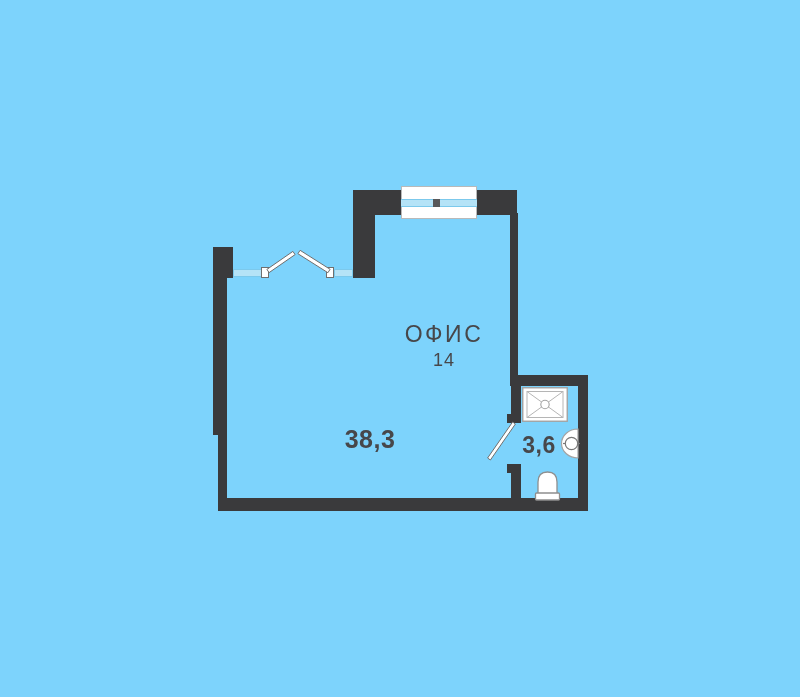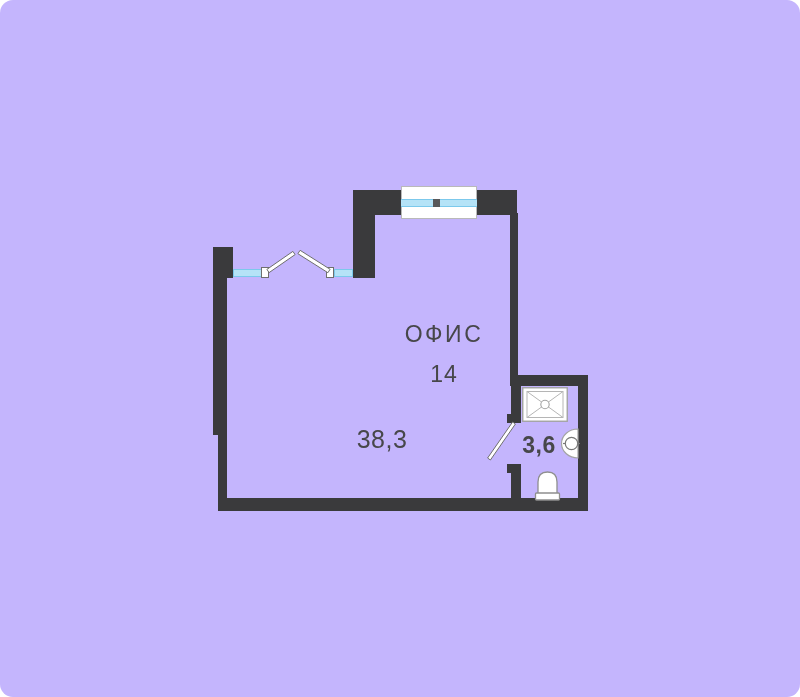--- a/index.html
+++ b/index.html
@@ -1,19 +1,18 @@
 <!DOCTYPE html>
 <html style="--wall: #3a3a3c; --glass-fill: #b5e3f7; --glass-edge: #7cc9ec; --fixture-line: #a3a3a3; --text: #47474a; --background: #ffffff;"><head>
 <meta charset="utf-8">
 <style>
   html,body{margin:0;padding:0;background:#fff;}
   .stage{
-    position:relative;width:800px;height:697px;background:#c4b5fd;overflow:hidden;
+    position:relative;width:800px;height:697px;background:#7dd3fc;overflow:hidden;
     font-family:"Liberation Sans", sans-serif;
-    border-radius:13px;
   }
   .wall{position:absolute;background:var(--wall,#3a3a3c);}
   .win-box{
     position:absolute;left:401px;top:186px;width:76px;height:33px;
     background:#fff;border:1.5px solid #b9b9b9;box-sizing:border-box;
   }
   .win-glass-band{
     position:absolute;left:401px;top:199px;width:76px;height:8px;box-sizing:border-box;
     background:var(--glass-fill,#b5e3f7);
     border-top:1.5px solid var(--glass-edge,#7cc9ec);
@@ -39,22 +38,22 @@
   svg.overlay{position:absolute;left:0;top:0;width:800px;height:697px;}
   .fx{fill:#fff;stroke:var(--fixture-line,#a3a3a3);stroke-width:1.4;}
   .fx-thin{fill:none;stroke:#b5b5b5;stroke-width:1;}
   .sash{fill:#fff;stroke:#6f6f6f;stroke-width:1;}
   .label{
     position:absolute;color:var(--text,#47474a);
     text-align:center;line-height:1.25;
   }
   .room-label{left:394px;top:320px;width:100px;font-size:23px;
     font-weight:500;letter-spacing:2.5px;}
-  .room-number{letter-spacing:1px;font-size:23px;display:block;margin-top:11px;}
-  .area-office{left:340px;top:424px;width:84px;font-size:25px;font-weight:400;letter-spacing:0.5px;}
+  .room-number{letter-spacing:1px;font-size:18px;display:block;margin-top:0;}
+  .area-office{left:328px;top:424px;width:84px;font-size:25px;font-weight:700;letter-spacing:0.5px;}
   .area-bath{left:506px;top:431px;width:66px;font-size:23px;font-weight:700;letter-spacing:0.5px;text-align:center;}
 </style>
 </head>
 <body>
 
 <div class="stage">
 
   <div class="wall" style="left:353px;top:190px;width:164px;height:25px;"></div>
   <div class="wall" style="left:353px;top:190px;width:22px;height:88px;"></div>
   <div class="wall" style="left:213px;top:247px;width:20px;height:31px;"></div>

